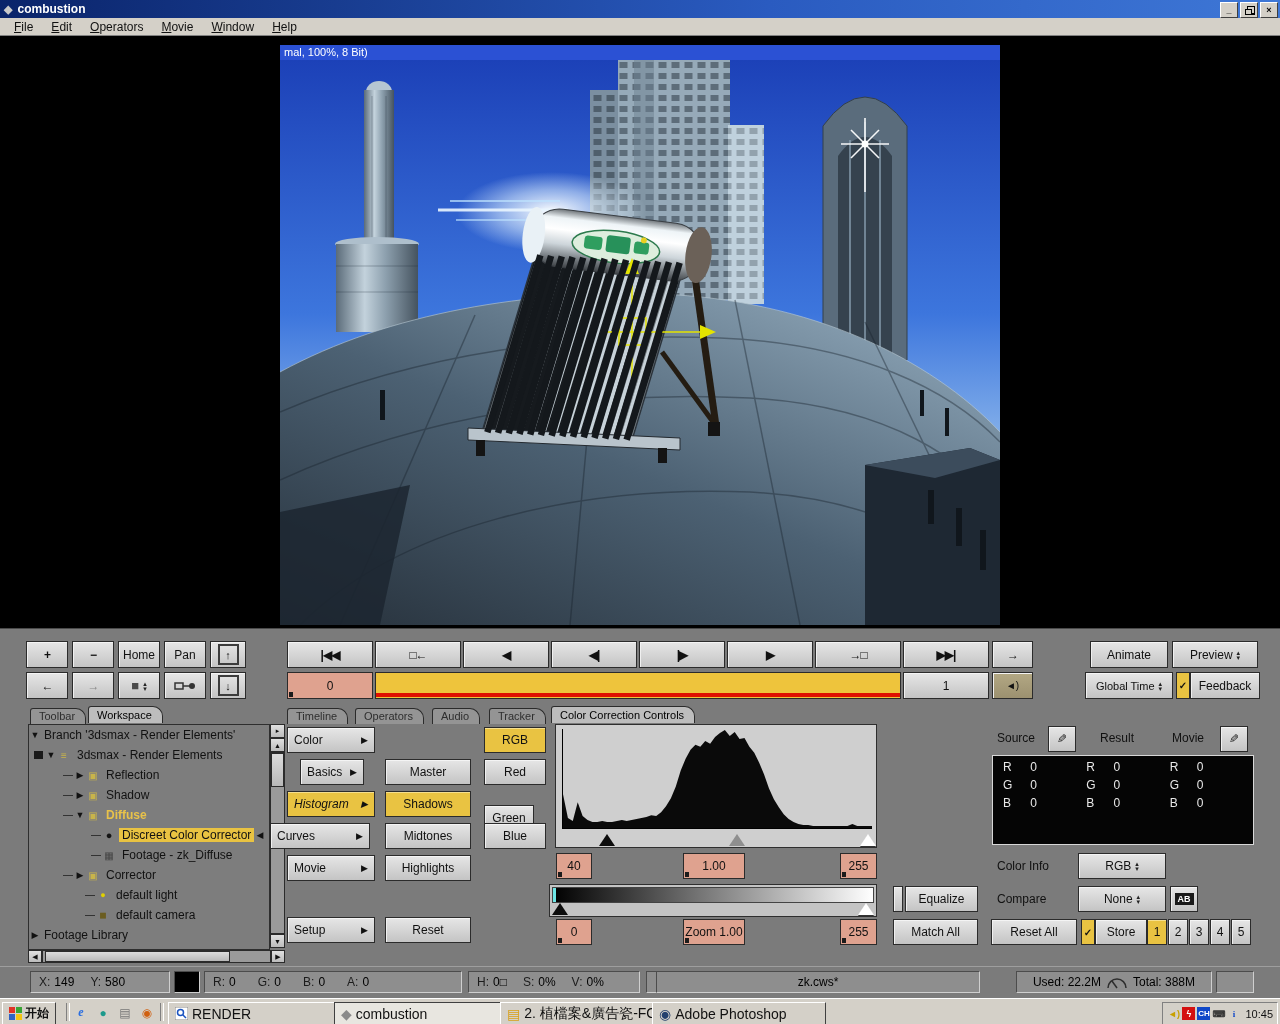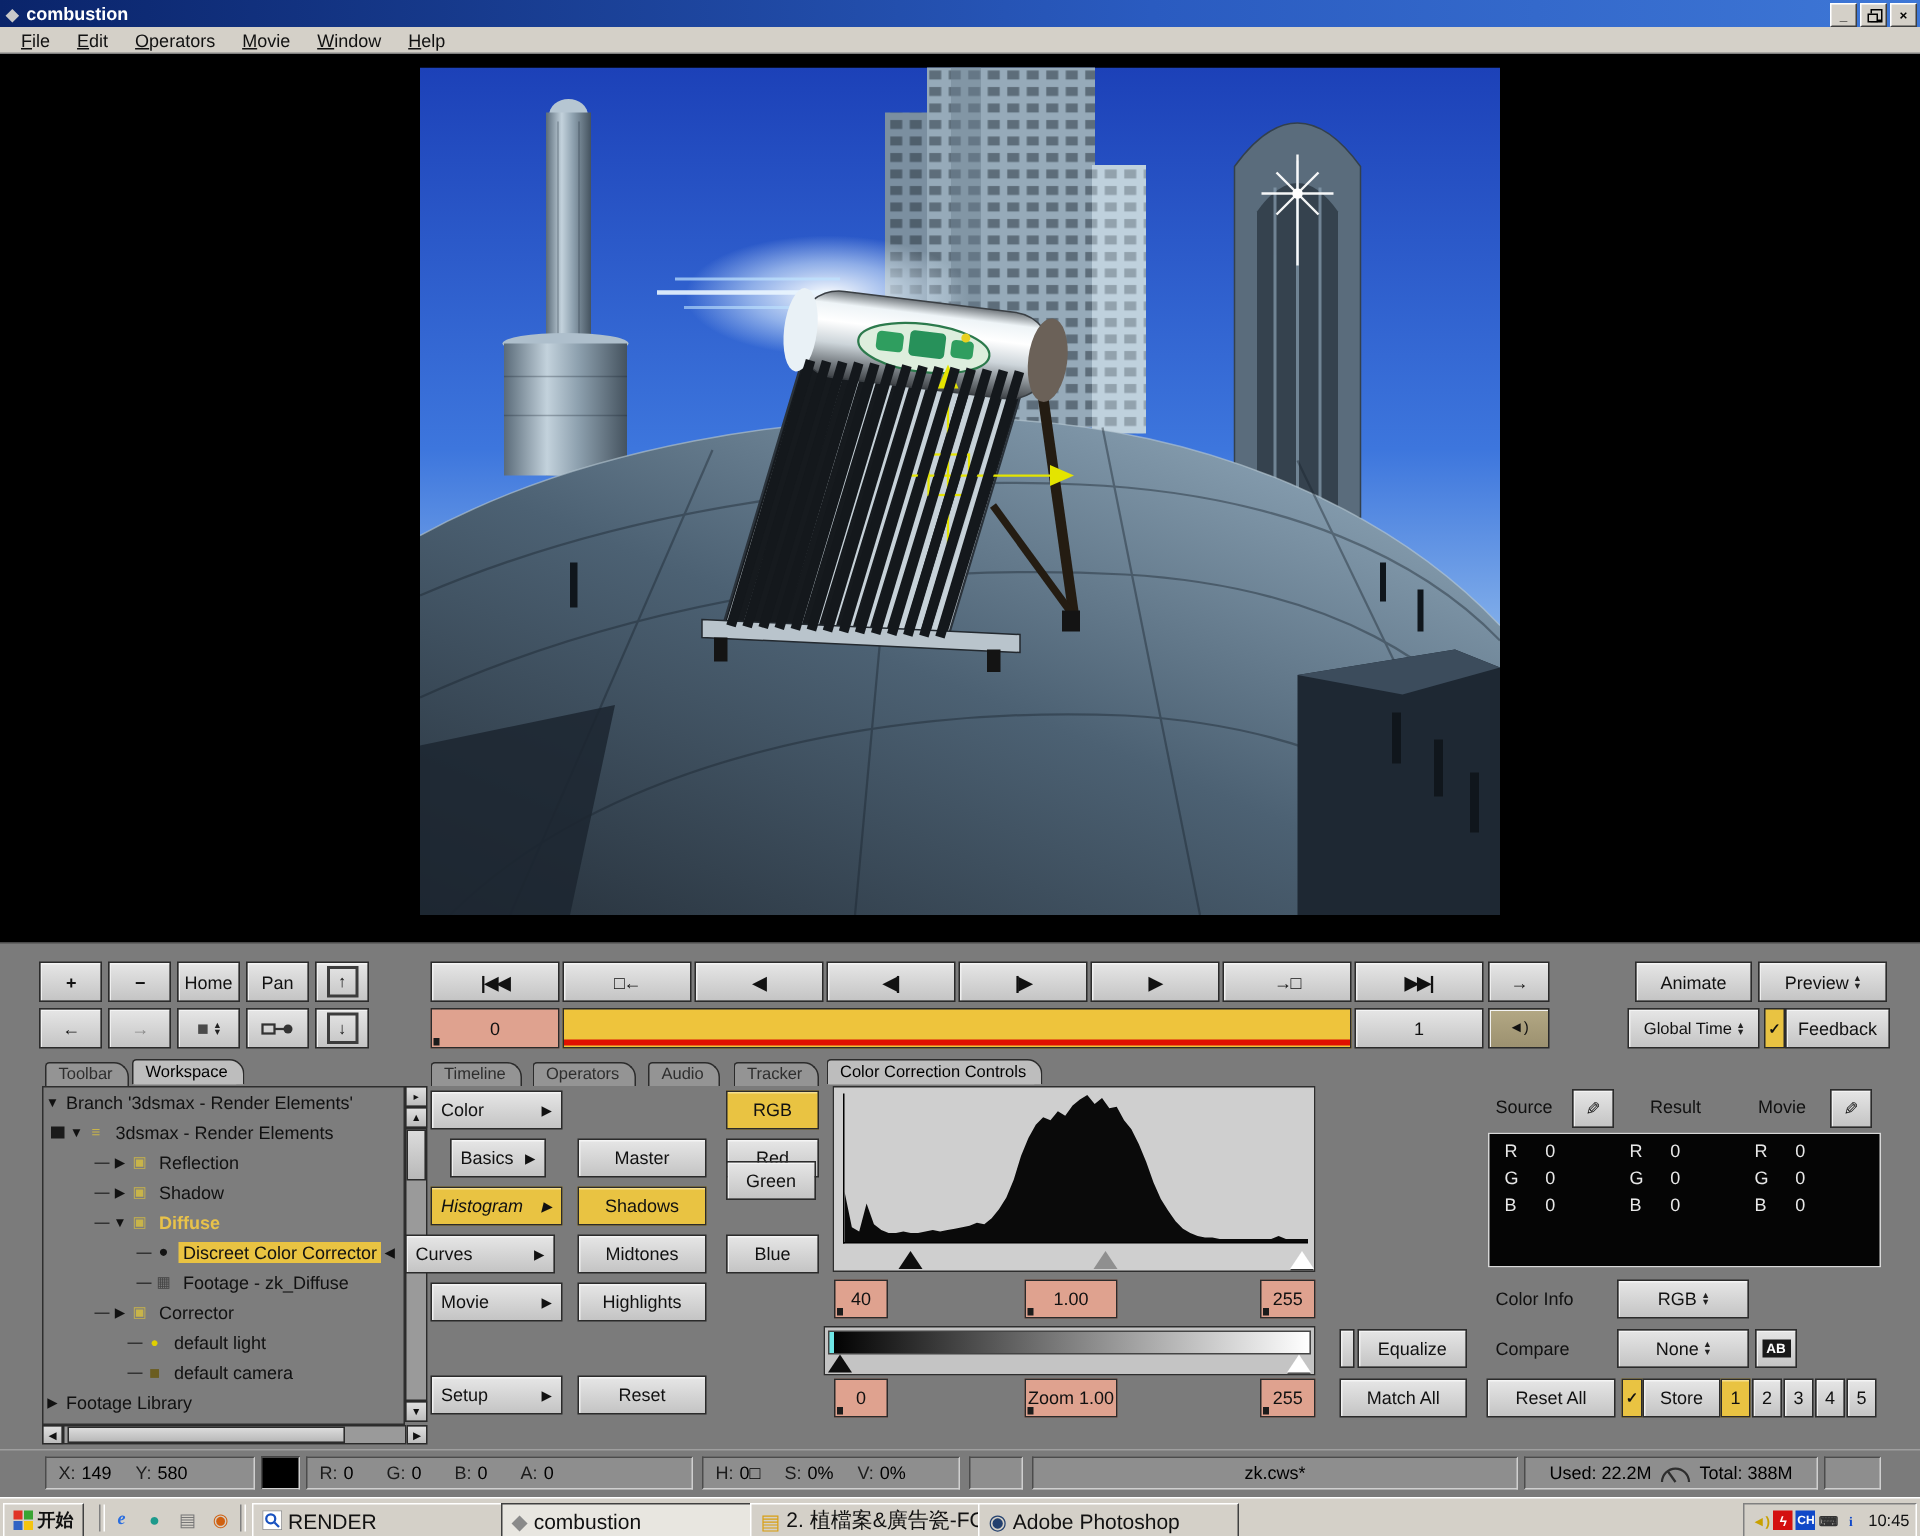--- a/index.html
+++ b/index.html
@@ -159,20 +159,21 @@
     <span class="mitem">File</span>
     <span class="mitem">Edit</span>
     <span class="mitem">Operators</span>
     <span class="mitem">Movie</span>
     <span class="mitem">Window</span>
     <span class="mitem">Help</span>
   </div>
 
   <div class="abs viewport">
     <div class="vp-image">
+      <div class="vp-info">mal, 100%, 8 Bit)</div>
       <svg class="scene" viewBox="0 0 720 565" preserveAspectRatio="none">
         <defs>
           <linearGradient id="skyG" x1="0" y1="0" x2="0" y2="1">
             <stop offset="0" stop-color="#1c41b8"></stop>
               <stop offset="0.45" stop-color="#3d76dd"></stop>
             <stop offset="0.75" stop-color="#9dc5ef"></stop>
               <stop offset="1" stop-color="#eef7fd"></stop>
           </linearGradient>
           <linearGradient id="deckG" x1="0" y1="1" x2="0.9" y2="0">
             <stop offset="0" stop-color="#26303a"></stop>
@@ -563,21 +564,21 @@
     <div class="btn" style="left:385px;top:211px;width:86px;height:26px">
         <span>Reset</span>
       </div>
 
     <div class="btn active" style="left:484px;top:21px;width:62px;height:26px">
         <span>RGB</span>
       </div>
     <div class="btn" style="left:484px;top:53px;width:62px;height:26px">
         <span>Red</span>
       </div>
-    <div class="btn" style="left:484px;top:68px;width:60px;height:26px">
+    <div class="btn" style="left:484px;top:99px;width:50px;height:26px">
         <span>Green</span>
       </div>
     <div class="btn" style="left:484px;top:117px;width:62px;height:26px">
         <span>Blue</span>
       </div>
 
     <div class="histbox">
       <div class="histplot">
         <svg viewBox="0 0 100 100" preserveAspectRatio="none">
             <polygon id="hist-poly" fill="#0a0a0a" points="0,100 0.00,66 1.59,90 3.17,93 4.76,74 6.35,88 7.94,92 9.52,94 11.11,94 12.70,93 14.29,94 15.87,94 17.46,93 19.05,92 20.63,93 22.22,92 23.81,91 25.40,90 26.98,89 28.57,87 30.16,88 31.75,84 33.33,78 34.92,70 36.51,58 38.10,42 39.68,30 41.27,21 42.86,16 44.44,18 46.03,12 47.62,15 49.21,8 50.79,4 52.38,1 53.97,7 55.56,3 57.14,10 58.73,9 60.32,18 61.90,24 63.49,34 65.08,46 66.67,60 68.25,71 69.84,79 71.43,86 73.02,91 74.60,94 76.19,96 77.78,97 79.37,97 80.95,98 82.54,98 84.13,98 85.71,98 87.30,98 88.89,98 90.48,98 92.06,98 93.65,96 95.24,98 96.83,98 98.41,98 100.00,98 100,100"></polygon>
@@ -723,21 +724,21 @@
     </div>
     <div class="sbox" style="left:468px;width:172px">
       <span class="lab">H:</span>
         <span class="val">0□</span>
       <span class="lab" style="margin-left:12px">S:</span>
         <span class="val">0%</span>
       <span class="lab" style="margin-left:12px">V:</span>
         <span class="val">0%</span>
     </div>
     <div class="sbox" style="left:646px;width:36px"></div>
-    <div class="sbox" style="left:688px;width:324px;justify-content:center">
+    <div class="sbox" style="left:656px;width:324px;justify-content:center">
       <span class="val">zk.cws*</span>
     </div>
     <div class="sbox" style="left:1016px;width:196px;justify-content:center">
       <span class="val">Used: 22.2M</span>
       <svg width="24" height="16">
         <path d="M3,14 A9,9 0 0 1 21,14" fill="none" stroke="#2e2e2e" stroke-width="1.5"></path>
         <line x1="12" y1="14" x2="7" y2="7" stroke="#2e2e2e" stroke-width="1.5"></line>
       </svg>
       <span class="val">Total: 388M</span>
     </div>

